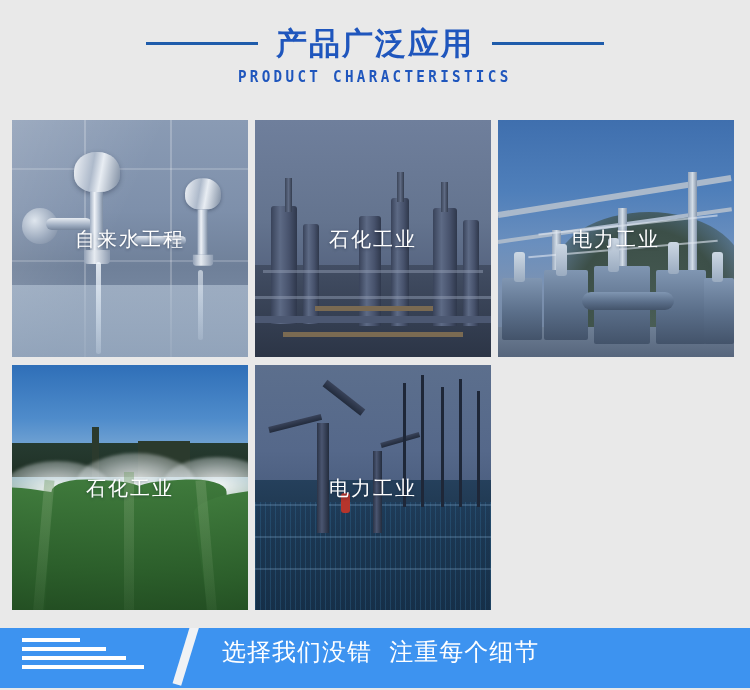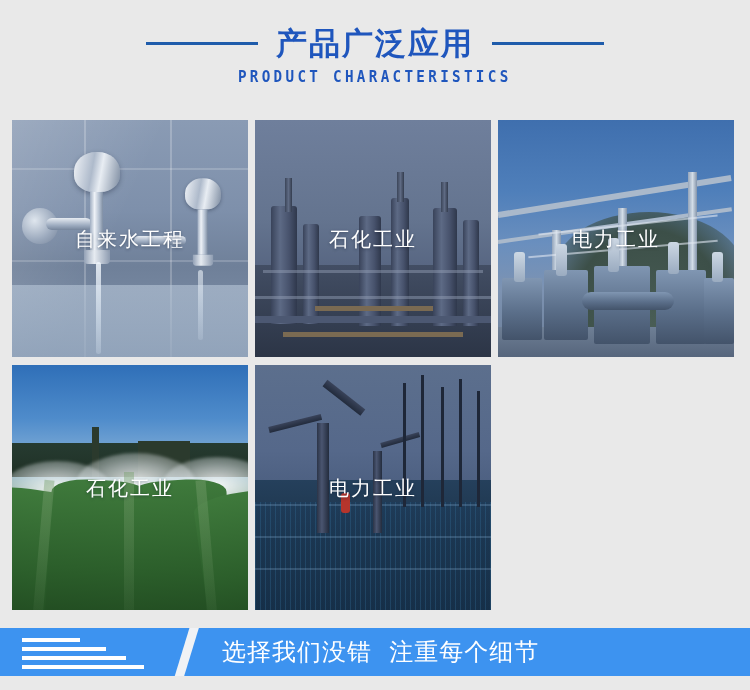--- a/index.html
+++ b/index.html
@@ -263,21 +263,21 @@
   .t6 .worker {
     position:absolute; width:9px; height:20px; background:#b5352c; border-radius:3px;
   }
 
   
   .footer {
     position: absolute;
     left: 0;
     top: 628px;
     width: 750px;
-    height: 48px;
+    height: 60px;
     background: #3d93f0;
     overflow: hidden;
   }
   .stair {
     position: absolute;
     height: 4px;
     background: #ffffff;
     left: 22px;
   }
   .slash {

